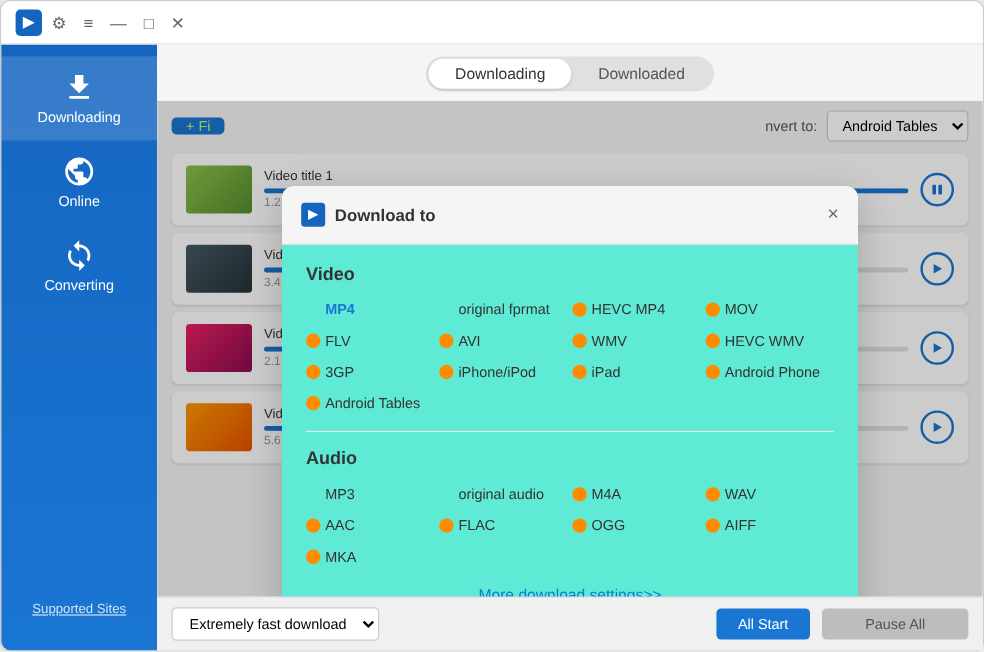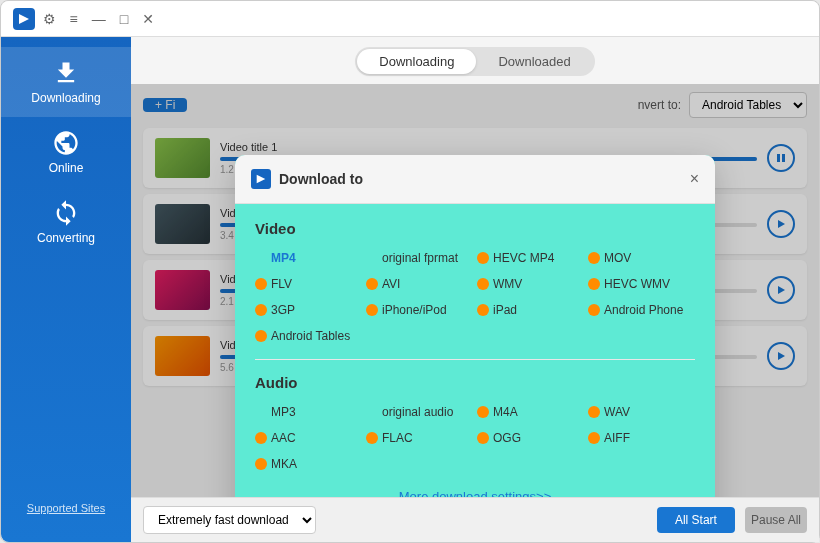--- a/index.html
+++ b/index.html
@@ -31,21 +31,21 @@
     
     .tab-bar { display: flex; justify-content: center; padding: 10px 0 8px; background: #f5f5f5; }
     .tab-group { display: flex; background: #e0e0e0; border-radius: 20px; padding: 2px; }
     .tab { padding: 5px 22px; border-radius: 18px; font-size: 13px; cursor: pointer; color: #555; }
     .tab.active { background: white; color: #333; font-weight: 500; box-shadow: 0 1px 3px rgba(0,0,0,0.15); }
 
     
     .content-area { flex: 1; padding: 8px 12px; position: relative; overflow: hidden; }
 
     .toolbar { display: flex; align-items: center; gap: 8px; margin-bottom: 10px; }
-    .add-btn { background: #1976d2; color: #e5e5e5; border: none; border-radius: 4px; padding: 0 12px; font-size: 12px; cursor: pointer; display: flex; align-items: center; gap: 4px; }
+    .add-btn { background: #1976d2; color: #bef264; border: none; border-radius: 4px; padding: 0 12px; font-size: 12px; cursor: pointer; display: flex; align-items: center; gap: 4px; }
     .convert-to-label { font-size: 12px; color: #555; margin-left: auto; }
     .convert-to-select { border: 1px solid #ccc; border-radius: 4px; padding: 4px 8px; font-size: 12px; background: white; cursor: pointer; }
 
     
     .download-list { display: flex; flex-direction: column; gap: 6px; }
     .download-item { background: white; border-radius: 6px; padding: 10px 12px; display: flex; align-items: center; gap: 10px; box-shadow: 0 1px 2px rgba(0,0,0,0.08); }
     .download-thumb { width: 55px; height: 40px; background: #999; border-radius: 3px; flex-shrink: 0; overflow: hidden; }
     .download-thumb.t1 { background: linear-gradient(135deg, #8BC34A, #558B2F); }
     .download-thumb.t2 { background: linear-gradient(135deg, #455A64, #263238); }
     .download-thumb.t3 { background: linear-gradient(135deg, #E91E63, #880E4F); }
@@ -56,21 +56,21 @@
     .download-bar-fill { height: 4px; border-radius: 3px; background: #1976d2; }
     .download-meta { font-size: 10px; color: #999; }
     .download-action { flex-shrink: 0; }
     .play-btn { width: 28px; height: 28px; border-radius: 50%; border: 2px solid #1976d2; background: white; display: flex; align-items: center; justify-content: center; cursor: pointer; }
     .pause-btn { width: 28px; height: 28px; border-radius: 50%; border: 2px solid #1976d2; background: white; display: flex; align-items: center; justify-content: center; cursor: pointer; }
 
     
     .bottom-bar { display: flex; align-items: center; padding: 8px 12px; background: #f0f0f0; border-top: 1px solid #ddd; gap: 10px; justify-content: space-between; }
     .speed-select { border: 1px solid #ccc; border-radius: 4px; padding: 5px 10px; font-size: 12px; background: white; cursor: pointer; min-width: 160px; }
     .all-start-btn { margin-left: auto; background: #1976d2; color: white; border: none; border-radius: 4px; padding: 6px 18px; font-size: 12px; cursor: pointer; }
-    .pause-all-btn { background: #bdbdbd; color: #555; border: none; border-radius: 4px; padding: 6px 6px; font-size: 12px; cursor: pointer; }
+    .pause-all-btn { background: #bdbdbd; color: #555; border: none; border-radius: 4px; padding: 6px 36px; font-size: 12px; cursor: pointer; }
 
     
     .modal-overlay { position: absolute; top: 0; left: 0; right: 0; bottom: 0; background: rgba(0,0,0,0.2); display: flex; align-items: flex-start; justify-content: center; padding-top: 50px; z-index: 100; }
     .modal { background: #5eead4; border-radius: 10px; width: 480px; box-shadow: 0 8px 32px rgba(0,0,0,0.2); overflow: hidden; margin-top: 21px; }
     .modal-header { display: flex; align-items: center; padding: 14px 16px; background: #f5f5f5; border-bottom: 1px solid #e0e0e0; gap: 8px; }
     .modal-header-icon { width: 20px; height: 20px; background: #1565c0; border-radius: 3px; display: flex; align-items: center; justify-content: center; }
     .modal-header-icon svg { width: 12px; height: 12px; fill: white; }
     .modal-title { font-size: 14px; font-weight: 600; color: #333; flex: 1; }
     .modal-close { font-size: 16px; color: #666; cursor: pointer; line-height: 1; }
     .modal-body { padding: 16px 20px 20px; }

